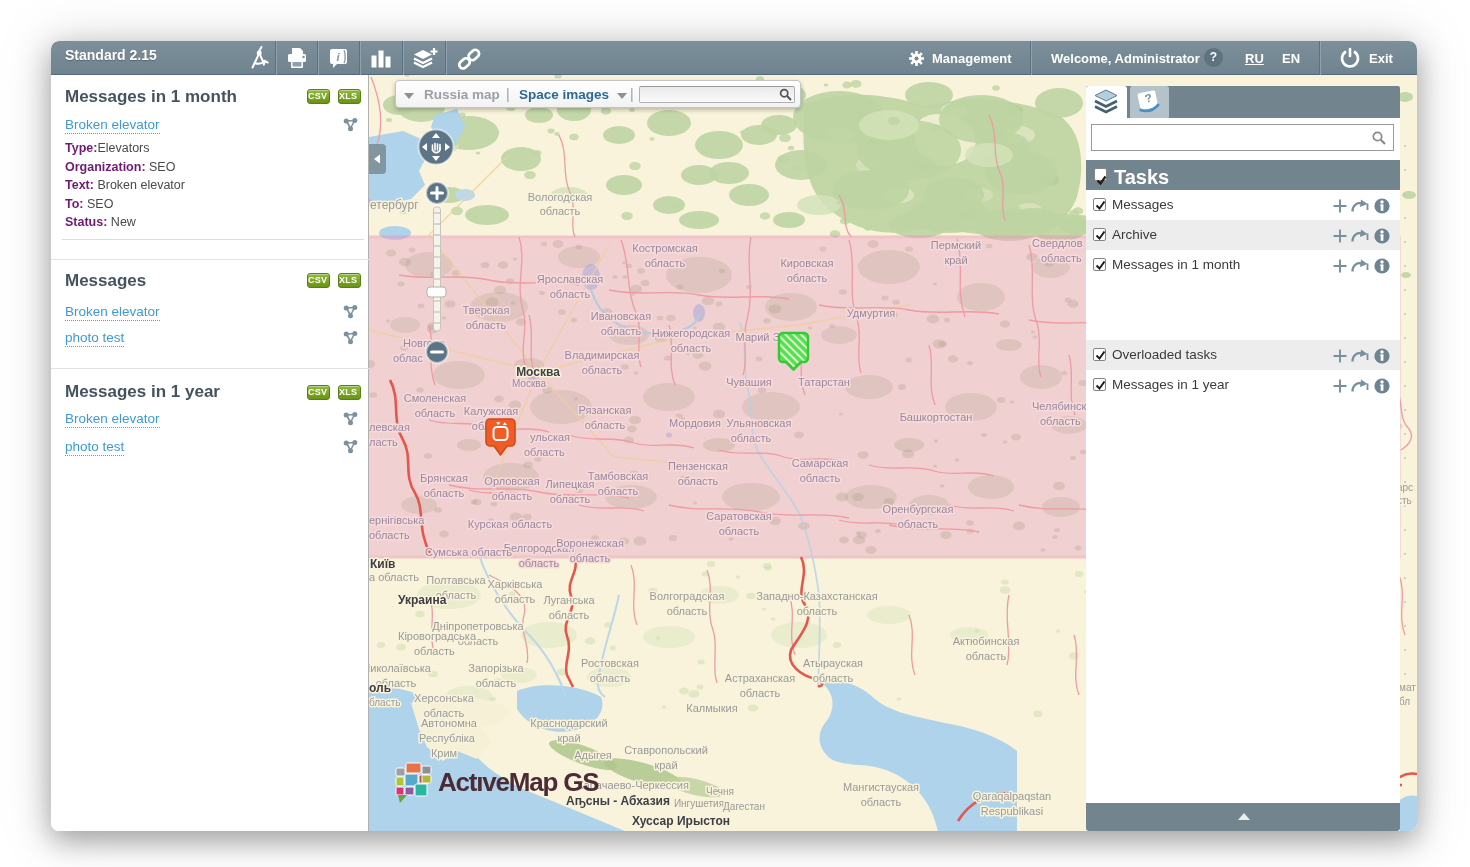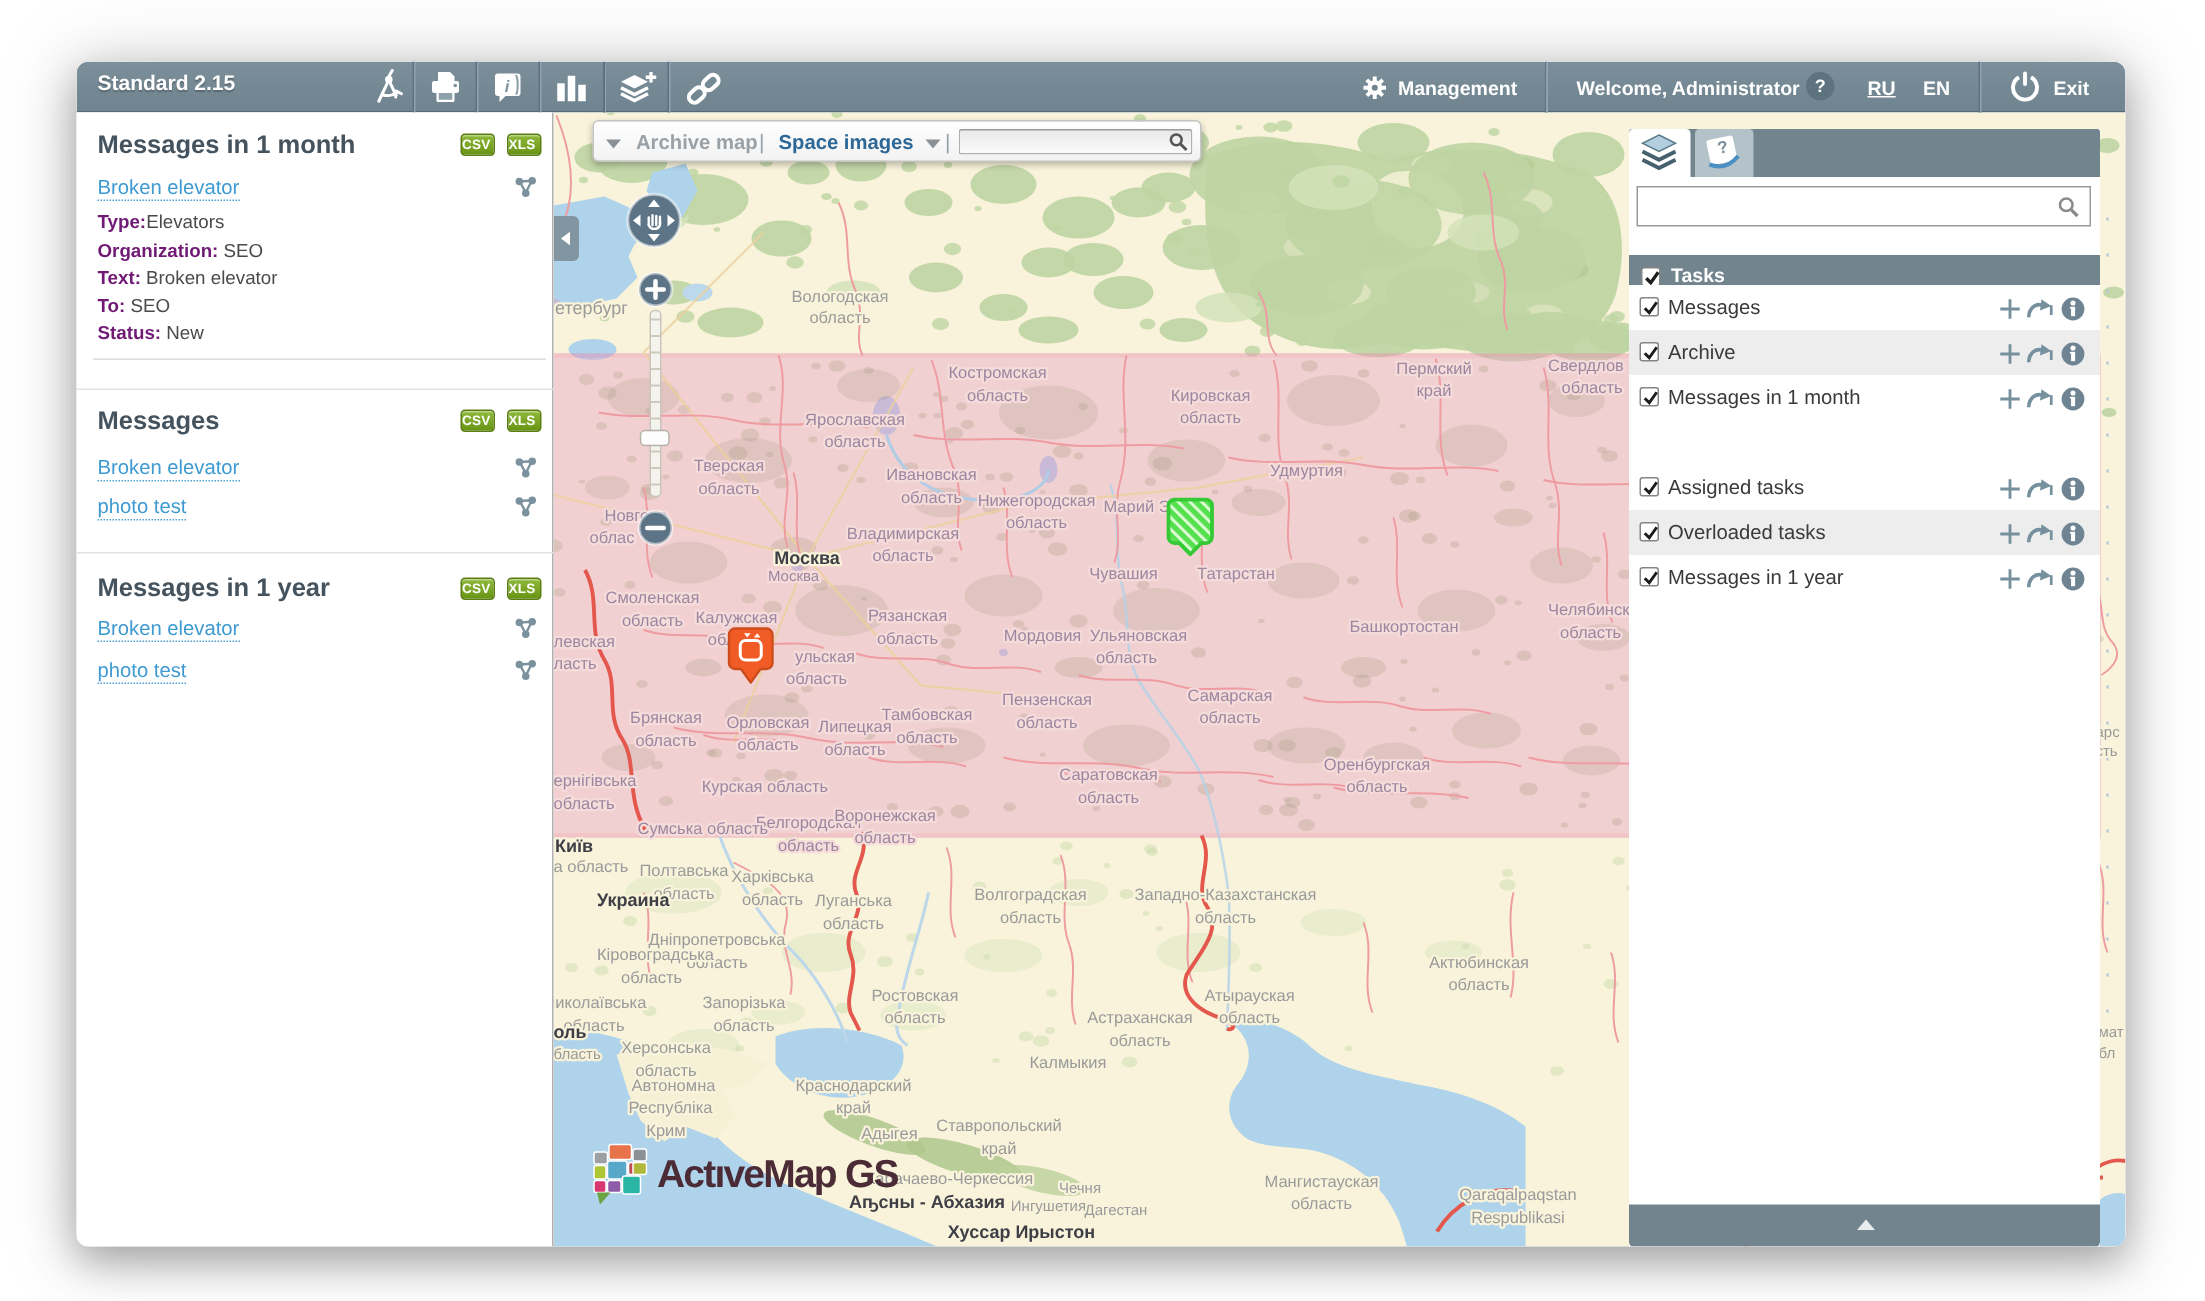--- a/index.html
+++ b/index.html
@@ -22,21 +22,21 @@
 .mapwrap{position:absolute;left:318px;top:34px;width:1048px;height:756px}
 .mtool{position:absolute;left:26px;top:5px;width:406px;height:28px;background:linear-gradient(#ffffff,#f2f2f2);border:1px solid #c4c4c4;border-radius:4px;box-shadow:0 2px 4px rgba(0,0,0,.25)}
 .mtool .tri{position:absolute;top:12px;width:0;height:0;border-left:5px solid transparent;border-right:5px solid transparent;border-top:6px solid #8a9197}
 .msrch{position:absolute;left:243px;top:5px;width:156px;height:17px;border:1px solid #b0b0b0;border-top-color:#999;border-radius:2px;background:linear-gradient(#e9e9e9,#fafafa)}
 .rpanel{position:absolute;left:1035px;top:45px;width:314px;height:745px;background:#fff}
 .rtabs{position:absolute;left:0;top:0;width:100%;height:32px;background:#72858f;border-radius:2px 2px 0 0}
 .rtab1{position:absolute;left:0;top:0;width:41px;height:32px;background:#fff;border-radius:3px 3px 0 0}
 .rtab2{position:absolute;left:44px;top:0;width:39px;height:32px;background:#b4c2c9;border-radius:3px 3px 0 0}
 .rsrchwrap{position:absolute;left:0;top:32px;width:100%;height:42px;background:#fff}
 .rsrch{position:absolute;left:5px;top:6px;width:303px;height:27px;border:1px solid #9a9a9a;background:#fff}
-.rtasks{position:absolute;left:0;top:84px;width:100%;height:30px;background:#72858f;color:#fff;font-weight:bold;font-size:13px}
+.rtasks{position:absolute;left:0;top:74px;width:100%;height:30px;background:#72858f;color:#fff;font-weight:bold;font-size:20px}
 .rrow{position:absolute;left:0;width:100%;height:30px;font-size:13.5px;color:#3a3a3a}
 .rrow .lbl{position:absolute;left:26px;top:7px}
 .cbx{position:absolute;width:13px;height:13px;background:#fff;border:1px solid #858585;border-radius:2px}
 .rfoot{position:absolute;left:0;top:717px;width:100%;height:28px;background:#72858f;border-radius:0 0 3px 3px}
 .logo-t{position:absolute;left:69px;top:692px;font-size:26px;font-weight:bold;color:#4b2b35;letter-spacing:-1.2px}
 </style></head><body>
 <div class="app">
 <div class="mapwrap">
       <svg width="1048" height="756" viewBox="0 0 1048 756" style="position:absolute;left:0;top:0">
         <defs>
@@ -762,21 +762,21 @@
           <rect x="23" y="13" width="10" height="8" rx="1.5" fill="#c24b56" stroke="#fff" stroke-width="1"></rect>
           <rect x="0" y="25" width="8" height="8" rx="1.5" fill="#d8376f" stroke="#fff" stroke-width="1"></rect>
           <rect x="9" y="25" width="9" height="8" rx="1.5" fill="#8e5ba6" stroke="#fff" stroke-width="1"></rect>
           <rect x="19" y="22" width="12" height="12" rx="1.5" fill="#2ab5a5" stroke="#fff" stroke-width="1"></rect>
           <rect x="26" y="13" width="9" height="8" rx="1.5" fill="#b0b83a" stroke="#fff" stroke-width="1"></rect>
           <path d="M2,33 l9,0 -7,8 Z" fill="#6aa343"></path>
         </g>
       </svg>
       <div class="mtool">
  <div class="tri" style="left:8px"></div>
- <div style="position:absolute;left:28px;top:6px;font-size:13.5px;font-weight:bold;color:#9aa1a6">Archive map</div>
+ <div style="position:absolute;left:28px;top:6px;font-size:13.5px;font-weight:bold;color:#9aa1a6">Russia map</div>
  <div style="position:absolute;left:110px;top:5px;font-size:14px;color:#9aa1a6">|</div>
  <div style="position:absolute;left:123px;top:6px;font-size:13.5px;font-weight:bold;color:#2e6896">Space images</div>
  <div class="tri" style="left:221px"></div>
  <div style="position:absolute;left:234px;top:5px;font-size:14px;color:#9aa1a6">|</div>
  <div class="msrch">
           <svg width="13" height="13" viewBox="0 0 13 13" style="position:absolute;right:2px;top:1px">
             <circle cx="5.2" cy="5.2" r="3.6" fill="none" stroke="#555" stroke-width="1.7"></circle>
             <line x1="8" y1="8" x2="12" y2="12" stroke="#555" stroke-width="2"></line>
           </svg>
         </div>
@@ -1021,40 +1021,20 @@
           <path d="M10,0.5 l6.5,4.5 -7.5,3 Z" fill="#76909e"></path>
           <path d="M16.5,4.5 v6.5" stroke="#76909e" stroke-width="1.8"></path>
         </svg>
         <svg width="16" height="16" viewBox="0 0 16 16" style="position:absolute;left:288px;top:8px">
           <circle cx="8" cy="8" r="7.6" fill="#6e8492"></circle>
           <rect x="6.7" y="6.6" width="2.7" height="6.2" fill="#fff"></rect>
           <rect x="5.9" y="6.6" width="3.5" height="1.1" fill="#fff"></rect>
           <circle cx="8" cy="4" r="1.7" fill="#fff"></circle>
         </svg>
       </div>
-      <div class="rrow" style="top:224px;background:#fff">
-        <div class="cbx" style="left:7px;top:8px"><svg width="13" height="13" viewBox="0 0 13 13">
-            <path d="M2.5,6.5 l3,3 5,-7" stroke="#1d1d1d" stroke-width="2" fill="none"></path>
-          </svg></div>
-        <div class="lbl">Assigned tasks</div>
-        <svg width="14" height="14" viewBox="0 0 14 14" style="position:absolute;left:247px;top:9px">
-          <path d="M7,0.5 v13 M0.5,7 h13" stroke="#76909e" stroke-width="1.9"></path>
-        </svg>
-        <svg width="19" height="14" viewBox="0 0 19 14" style="position:absolute;left:265px;top:9px">
-          <path d="M1.5,12.5 C1.5,6 7,2.5 11.5,5" fill="none" stroke="#76909e" stroke-width="2.4"></path>
-          <path d="M10,0.5 l6.5,4.5 -7.5,3 Z" fill="#76909e"></path>
-          <path d="M16.5,4.5 v6.5" stroke="#76909e" stroke-width="1.8"></path>
-        </svg>
-        <svg width="16" height="16" viewBox="0 0 16 16" style="position:absolute;left:288px;top:8px">
-          <circle cx="8" cy="8" r="7.6" fill="#6e8492"></circle>
-          <rect x="6.7" y="6.6" width="2.7" height="6.2" fill="#fff"></rect>
-          <rect x="5.9" y="6.6" width="3.5" height="1.1" fill="#fff"></rect>
-          <circle cx="8" cy="4" r="1.7" fill="#fff"></circle>
-        </svg>
-      </div>
       <div class="rrow" style="top:254px;background:#ededee">
         <div class="cbx" style="left:7px;top:8px"><svg width="13" height="13" viewBox="0 0 13 13">
             <path d="M2.5,6.5 l3,3 5,-7" stroke="#1d1d1d" stroke-width="2" fill="none"></path>
           </svg></div>
         <div class="lbl">Overloaded tasks</div>
         <svg width="14" height="14" viewBox="0 0 14 14" style="position:absolute;left:247px;top:9px">
           <path d="M7,0.5 v13 M0.5,7 h13" stroke="#76909e" stroke-width="1.9"></path>
         </svg>
         <svg width="19" height="14" viewBox="0 0 19 14" style="position:absolute;left:265px;top:9px">
           <path d="M1.5,12.5 C1.5,6 7,2.5 11.5,5" fill="none" stroke="#76909e" stroke-width="2.4"></path>

